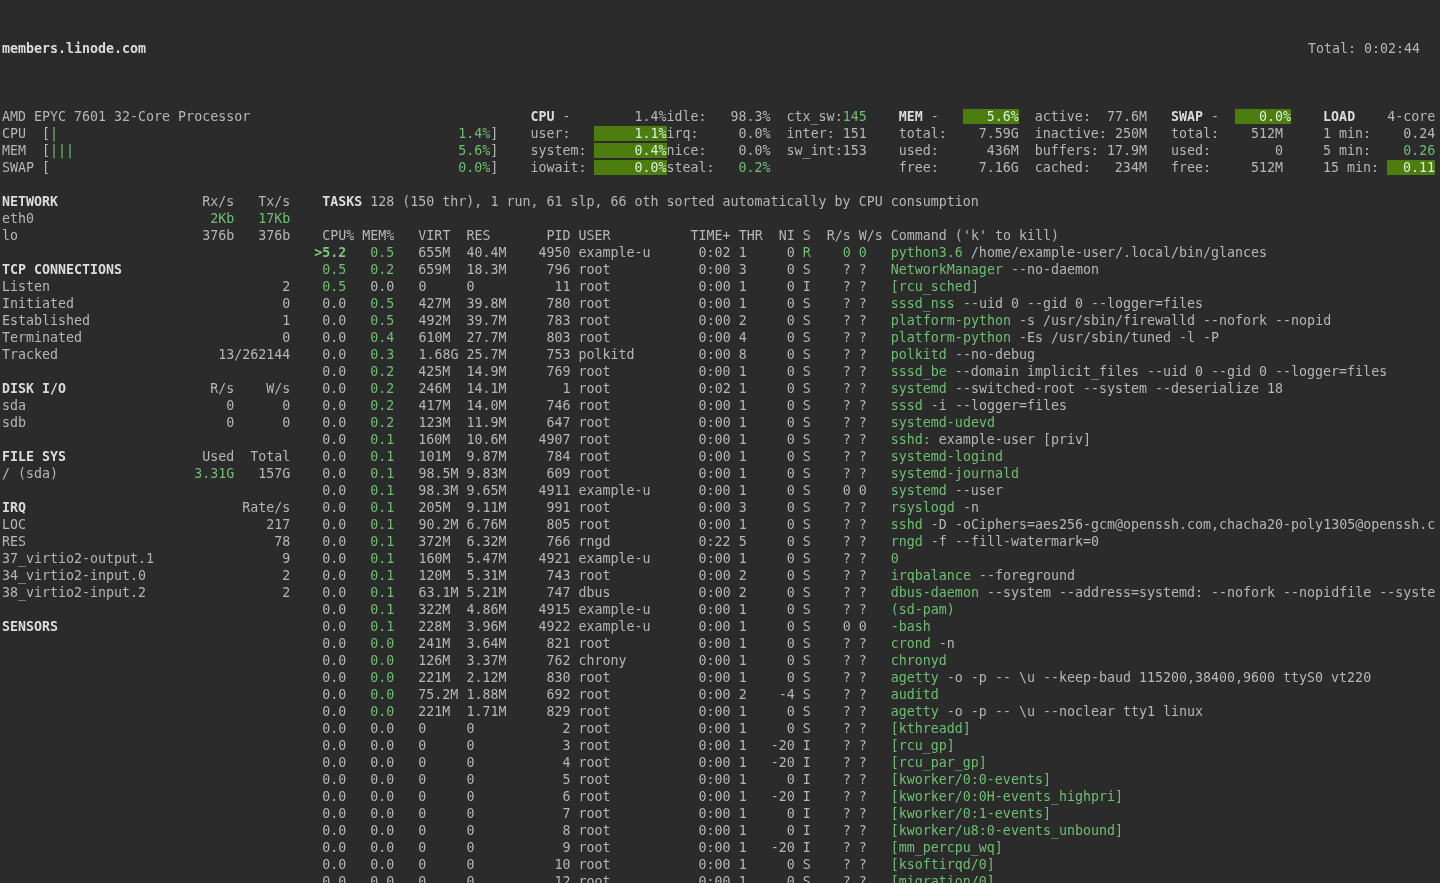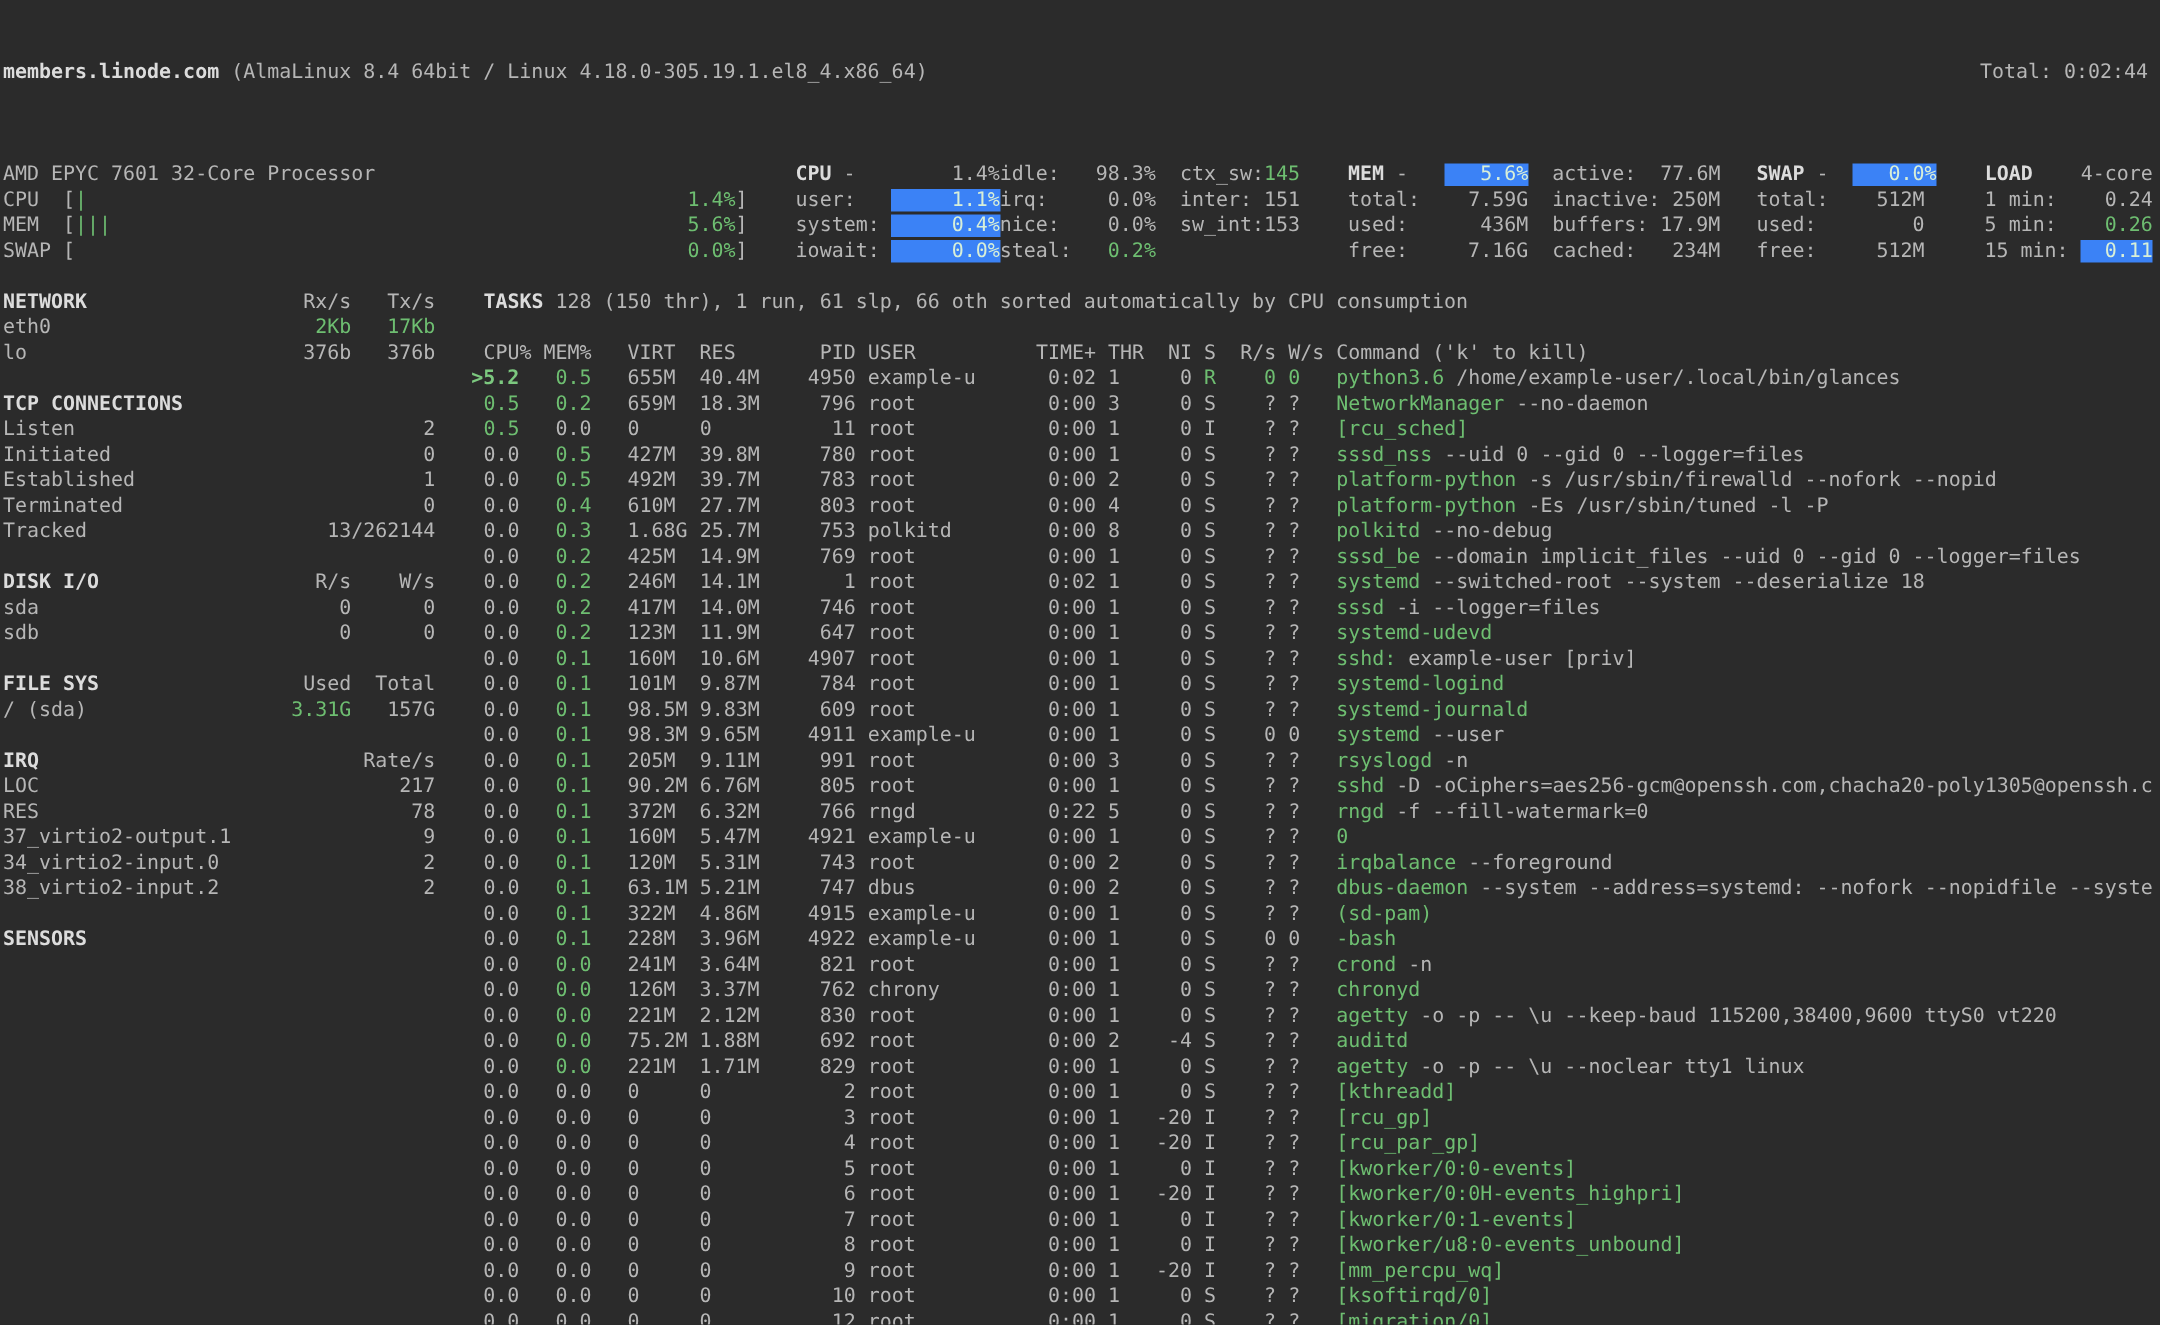--- a/index.html
+++ b/index.html
@@ -5,29 +5,29 @@
   html,body{margin:0;padding:0;background:#2b2b2b;}
   body{width:1440px;height:883px;overflow:hidden;}
   #screen{
     position:relative;width:1440px;height:883px;box-sizing:border-box;
     padding:6px 0 0 2px;
     font-family:"DejaVu Sans Mono",monospace;
     font-size:13.3px;line-height:17px;
     color:#b6b6b6;white-space:pre;
   }
   .ln{height:17px;overflow:hidden;}
-  .hdr{display:flex;padding-right:8px;}
+  .hdr{display:flex;padding-right:20px;}
   .hdr .sp{flex:1;}
   .b{color:#dcdcdc;font-weight:bold;}
   .g{color:#6ebe71;}
   .gb{color:#7cc87f;font-weight:bold;}
   .u{}
   .gu{color:#6ebe71;}
-  .hl{background:#3b82f6;color:#d8efd8;}
+  .hl{background:#4d7c0f;color:#d8efd8;}
 </style>
 </head>
 <body>
 
 <div id="screen">
-  <div class="ln hdr"><span class="b">members.linode.com</span><span> (AlmaLinux 8.4 64bit / Linux 4.18.0-305.19.1.el8_4.x86_64)</span><span class="sp"></span><span>Total: 0:02:44</span></div>
+  <div class="ln hdr"><span class="b">members.linode.com</span><span class="sp"></span><span>Total: 0:02:44</span></div>
   <div id="body-lines"><div class="ln"><span>                                       </span></div><div class="ln"><span>AMD EPYC 7601 32-Core Processor</span><span>                                   </span><span class="b">CPU</span><span> -</span><span>        1.4%</span><span>idle:   </span><span>98.3%</span><span>  </span><span>ctx_sw:</span><span class="g">145</span><span>    </span><span class="b">MEM</span><span> -</span><span>   </span><span class="hl">   5.6%</span><span>  </span><span>active:  </span><span>77.6M</span><span>   </span><span class="b">SWAP</span><span> -</span><span>  </span><span class="hl">   0.0%</span><span>    </span><span class="b">LOAD    </span><span>4-core</span></div><div class="ln"><span>CPU  </span><span>[</span><span class="g">|                                                  1.4%</span><span>]</span><span>    </span><span>user:   </span><span class="hl">     1.1%</span><span>irq:    </span><span> 0.0%</span><span>  </span><span>inter: </span><span>151</span><span>    </span><span>total:  </span><span>  7.59G</span><span>  </span><span>inactive:</span><span> 250M</span><span>   </span><span>total: </span><span>   512M</span><span>     </span><span>1 min:  </span><span>  0.24</span></div><div class="ln"><span>MEM  </span><span>[</span><span class="g">|||                                                5.6%</span><span>]</span><span>    </span><span>system: </span><span class="hl">     0.4%</span><span>nice:   </span><span> 0.0%</span><span>  </span><span>sw_int:</span><span>153</span><span>    </span><span>used:   </span><span>   436M</span><span>  </span><span>buffers: </span><span>17.9M</span><span>   </span><span>used:  </span><span>      0</span><span>     </span><span>5 min:  </span><span class="g">  0.26</span></div><div class="ln"><span>SWAP </span><span>[</span><span class="g">                                                   0.0%</span><span>]</span><span>    </span><span>iowait: </span><span class="hl">     0.0%</span><span>steal:  </span><span class="g"> 0.2%</span><span>                </span><span>free:   </span><span>  7.16G</span><span>  </span><span>cached:  </span><span> 234M</span><span>   </span><span>free:  </span><span>   512M</span><span>     </span><span>15 min: </span><span class="hl">  0.11</span></div><div class="ln"><span>                                       </span></div><div class="ln"><span class="b">NETWORK                </span><span>  Rx/s</span><span>   Tx/s</span><span>   </span><span> </span><span class="b">TASKS</span><span> 128 (150 thr), 1 run, 61 slp, 66 oth sorted automatically by CPU consumption</span></div><div class="ln"><span>eth0                   </span><span class="g">   2Kb</span><span class="g">   17Kb</span><span>   </span></div><div class="ln"><span>lo                     </span><span>  376b</span><span>   376b</span><span>   </span><span> </span><span class="u">CPU%</span><span> MEM%</span><span>   </span><span>VIRT  </span><span>RES   </span><span>    PID</span><span> </span><span>USER      </span><span>    TIME+</span><span> </span><span>THR</span><span>  NI</span><span> </span><span>S</span><span>  R/s</span><span> W/s</span><span> </span><span>Command ('k' to kill)</span></div><div class="ln"><span>                                       </span><span class="gb">&gt;</span><span class="gb">5.2</span><span class="g">   0.5</span><span>   </span><span>655M  </span><span>40.4M </span><span>   4950</span><span> </span><span>example-u </span><span>     0:02</span><span> </span><span>1 </span><span>    0</span><span> </span><span class="g">R</span><span class="g">    0</span><span class="g"> 0</span><span>   </span><span class="gu">python3.6</span><span> /home/example-user/.local/bin/glances</span></div><div class="ln"><span class="b">TCP CONNECTIONS</span><span>                        </span><span> </span><span class="g">0.5</span><span class="g">   0.2</span><span>   </span><span>659M  </span><span>18.3M </span><span>    796</span><span> </span><span>root      </span><span>     0:00</span><span> </span><span>3 </span><span>    0</span><span> </span><span>S</span><span>    ?</span><span> ?</span><span>   </span><span class="g">NetworkManager</span><span> --no-daemon</span></div><div class="ln"><span>Listen                             </span><span>2</span><span>   </span><span> </span><span class="g">0.5</span><span>   0.0</span><span>   </span><span>0     </span><span>0     </span><span>     11</span><span> </span><span>root      </span><span>     0:00</span><span> </span><span>1 </span><span>    0</span><span> </span><span>I</span><span>    ?</span><span> ?</span><span>   </span><span class="g">[rcu_sched]</span></div><div class="ln"><span>Initiated                          </span><span>0</span><span>   </span><span> </span><span>0.0</span><span class="g">   0.5</span><span>   </span><span>427M  </span><span>39.8M </span><span>    780</span><span> </span><span>root      </span><span>     0:00</span><span> </span><span>1 </span><span>    0</span><span> </span><span>S</span><span>    ?</span><span> ?</span><span>   </span><span class="g">sssd_nss</span><span> --uid 0 --gid 0 --logger=files</span></div><div class="ln"><span>Established                        </span><span>1</span><span>   </span><span> </span><span>0.0</span><span class="g">   0.5</span><span>   </span><span>492M  </span><span>39.7M </span><span>    783</span><span> </span><span>root      </span><span>     0:00</span><span> </span><span>2 </span><span>    0</span><span> </span><span>S</span><span>    ?</span><span> ?</span><span>   </span><span class="g">platform-python</span><span> -s /usr/sbin/firewalld --nofork --nopid</span></div><div class="ln"><span>Terminated                         </span><span>0</span><span>   </span><span> </span><span>0.0</span><span class="g">   0.4</span><span>   </span><span>610M  </span><span>27.7M </span><span>    803</span><span> </span><span>root      </span><span>     0:00</span><span> </span><span>4 </span><span>    0</span><span> </span><span>S</span><span>    ?</span><span> ?</span><span>   </span><span class="g">platform-python</span><span> -Es /usr/sbin/tuned -l -P</span></div><div class="ln"><span>Tracked                    </span><span>13/262144</span><span>   </span><span> </span><span>0.0</span><span class="g">   0.3</span><span>   </span><span>1.68G </span><span>25.7M </span><span>    753</span><span> </span><span>polkitd   </span><span>     0:00</span><span> </span><span>8 </span><span>    0</span><span> </span><span>S</span><span>    ?</span><span> ?</span><span>   </span><span class="g">polkitd</span><span> --no-debug</span></div><div class="ln"><span>                                       </span><span> </span><span>0.0</span><span class="g">   0.2</span><span>   </span><span>425M  </span><span>14.9M </span><span>    769</span><span> </span><span>root      </span><span>     0:00</span><span> </span><span>1 </span><span>    0</span><span> </span><span>S</span><span>    ?</span><span> ?</span><span>   </span><span class="g">sssd_be</span><span> --domain implicit_files --uid 0 --gid 0 --logger=files</span></div><div class="ln"><span class="b">DISK I/O               </span><span>   R/s</span><span>    W/s</span><span>   </span><span> </span><span>0.0</span><span class="g">   0.2</span><span>   </span><span>246M  </span><span>14.1M </span><span>      1</span><span> </span><span>root      </span><span>     0:02</span><span> </span><span>1 </span><span>    0</span><span> </span><span>S</span><span>    ?</span><span> ?</span><span>   </span><span class="g">systemd</span><span> --switched-root --system --deserialize 18</span></div><div class="ln"><span>sda                    </span><span>     0</span><span>      0</span><span>   </span><span> </span><span>0.0</span><span class="g">   0.2</span><span>   </span><span>417M  </span><span>14.0M </span><span>    746</span><span> </span><span>root      </span><span>     0:00</span><span> </span><span>1 </span><span>    0</span><span> </span><span>S</span><span>    ?</span><span> ?</span><span>   </span><span class="g">sssd</span><span> -i --logger=files</span></div><div class="ln"><span>sdb                    </span><span>     0</span><span>      0</span><span>   </span><span> </span><span>0.0</span><span class="g">   0.2</span><span>   </span><span>123M  </span><span>11.9M </span><span>    647</span><span> </span><span>root      </span><span>     0:00</span><span> </span><span>1 </span><span>    0</span><span> </span><span>S</span><span>    ?</span><span> ?</span><span>   </span><span class="g">systemd-udevd</span></div><div class="ln"><span>                                       </span><span> </span><span>0.0</span><span class="g">   0.1</span><span>   </span><span>160M  </span><span>10.6M </span><span>   4907</span><span> </span><span>root      </span><span>     0:00</span><span> </span><span>1 </span><span>    0</span><span> </span><span>S</span><span>    ?</span><span> ?</span><span>   </span><span class="g">sshd:</span><span> example-user [priv]</span></div><div class="ln"><span class="b">FILE SYS               </span><span>  Used</span><span>  Total</span><span>   </span><span> </span><span>0.0</span><span class="g">   0.1</span><span>   </span><span>101M  </span><span>9.87M </span><span>    784</span><span> </span><span>root      </span><span>     0:00</span><span> </span><span>1 </span><span>    0</span><span> </span><span>S</span><span>    ?</span><span> ?</span><span>   </span><span class="g">systemd-logind</span></div><div class="ln"><span>/ (sda)                </span><span class="g"> 3.31G</span><span>   157G</span><span>   </span><span> </span><span>0.0</span><span class="g">   0.1</span><span>   </span><span>98.5M </span><span>9.83M </span><span>    609</span><span> </span><span>root      </span><span>     0:00</span><span> </span><span>1 </span><span>    0</span><span> </span><span>S</span><span>    ?</span><span> ?</span><span>   </span><span class="g">systemd-journald</span></div><div class="ln"><span>                                       </span><span> </span><span>0.0</span><span class="g">   0.1</span><span>   </span><span>98.3M </span><span>9.65M </span><span>   4911</span><span> </span><span>example-u </span><span>     0:00</span><span> </span><span>1 </span><span>    0</span><span> </span><span>S</span><span>    0</span><span> 0</span><span>   </span><span class="g">systemd</span><span> --user</span></div><div class="ln"><span class="b">IRQ                           </span><span>Rate/s</span><span>   </span><span> </span><span>0.0</span><span class="g">   0.1</span><span>   </span><span>205M  </span><span>9.11M </span><span>    991</span><span> </span><span>root      </span><span>     0:00</span><span> </span><span>3 </span><span>    0</span><span> </span><span>S</span><span>    ?</span><span> ?</span><span>   </span><span class="g">rsyslogd</span><span> -n</span></div><div class="ln"><span>LOC                              </span><span>217</span><span>   </span><span> </span><span>0.0</span><span class="g">   0.1</span><span>   </span><span>90.2M </span><span>6.76M </span><span>    805</span><span> </span><span>root      </span><span>     0:00</span><span> </span><span>1 </span><span>    0</span><span> </span><span>S</span><span>    ?</span><span> ?</span><span>   </span><span class="g">sshd</span><span> -D -oCiphers=aes256-gcm@openssh.com,chacha20-poly1305@openssh.c</span></div><div class="ln"><span>RES                               </span><span>78</span><span>   </span><span> </span><span>0.0</span><span class="g">   0.1</span><span>   </span><span>372M  </span><span>6.32M </span><span>    766</span><span> </span><span>rngd      </span><span>     0:22</span><span> </span><span>5 </span><span>    0</span><span> </span><span>S</span><span>    ?</span><span> ?</span><span>   </span><span class="g">rngd</span><span> -f --fill-watermark=0</span></div><div class="ln"><span>37_virtio2-output.1                </span><span>9</span><span>   </span><span> </span><span>0.0</span><span class="g">   0.1</span><span>   </span><span>160M  </span><span>5.47M </span><span>   4921</span><span> </span><span>example-u </span><span>     0:00</span><span> </span><span>1 </span><span>    0</span><span> </span><span>S</span><span>    ?</span><span> ?</span><span>   </span><span class="g">0</span></div><div class="ln"><span>34_virtio2-input.0                 </span><span>2</span><span>   </span><span> </span><span>0.0</span><span class="g">   0.1</span><span>   </span><span>120M  </span><span>5.31M </span><span>    743</span><span> </span><span>root      </span><span>     0:00</span><span> </span><span>2 </span><span>    0</span><span> </span><span>S</span><span>    ?</span><span> ?</span><span>   </span><span class="g">irqbalance</span><span> --foreground</span></div><div class="ln"><span>38_virtio2-input.2                 </span><span>2</span><span>   </span><span> </span><span>0.0</span><span class="g">   0.1</span><span>   </span><span>63.1M </span><span>5.21M </span><span>    747</span><span> </span><span>dbus      </span><span>     0:00</span><span> </span><span>2 </span><span>    0</span><span> </span><span>S</span><span>    ?</span><span> ?</span><span>   </span><span class="g">dbus-daemon</span><span> --system --address=systemd: --nofork --nopidfile --syste</span></div><div class="ln"><span>                                       </span><span> </span><span>0.0</span><span class="g">   0.1</span><span>   </span><span>322M  </span><span>4.86M </span><span>   4915</span><span> </span><span>example-u </span><span>     0:00</span><span> </span><span>1 </span><span>    0</span><span> </span><span>S</span><span>    ?</span><span> ?</span><span>   </span><span class="g">(sd-pam)</span></div><div class="ln"><span class="b">SENSORS</span><span>                                </span><span> </span><span>0.0</span><span class="g">   0.1</span><span>   </span><span>228M  </span><span>3.96M </span><span>   4922</span><span> </span><span>example-u </span><span>     0:00</span><span> </span><span>1 </span><span>    0</span><span> </span><span>S</span><span>    0</span><span> 0</span><span>   </span><span class="g">-bash</span></div><div class="ln"><span>                                       </span><span> </span><span>0.0</span><span class="g">   0.0</span><span>   </span><span>241M  </span><span>3.64M </span><span>    821</span><span> </span><span>root      </span><span>     0:00</span><span> </span><span>1 </span><span>    0</span><span> </span><span>S</span><span>    ?</span><span> ?</span><span>   </span><span class="g">crond</span><span> -n</span></div><div class="ln"><span>                                       </span><span> </span><span>0.0</span><span class="g">   0.0</span><span>   </span><span>126M  </span><span>3.37M </span><span>    762</span><span> </span><span>chrony    </span><span>     0:00</span><span> </span><span>1 </span><span>    0</span><span> </span><span>S</span><span>    ?</span><span> ?</span><span>   </span><span class="g">chronyd</span></div><div class="ln"><span>                                       </span><span> </span><span>0.0</span><span class="g">   0.0</span><span>   </span><span>221M  </span><span>2.12M </span><span>    830</span><span> </span><span>root      </span><span>     0:00</span><span> </span><span>1 </span><span>    0</span><span> </span><span>S</span><span>    ?</span><span> ?</span><span>   </span><span class="g">agetty</span><span> -o -p -- \u --keep-baud 115200,38400,9600 ttyS0 vt220</span></div><div class="ln"><span>                                       </span><span> </span><span>0.0</span><span class="g">   0.0</span><span>   </span><span>75.2M </span><span>1.88M </span><span>    692</span><span> </span><span>root      </span><span>     0:00</span><span> </span><span>2 </span><span>   -4</span><span> </span><span>S</span><span>    ?</span><span> ?</span><span>   </span><span class="g">auditd</span></div><div class="ln"><span>                                       </span><span> </span><span>0.0</span><span class="g">   0.0</span><span>   </span><span>221M  </span><span>1.71M </span><span>    829</span><span> </span><span>root      </span><span>     0:00</span><span> </span><span>1 </span><span>    0</span><span> </span><span>S</span><span>    ?</span><span> ?</span><span>   </span><span class="g">agetty</span><span> -o -p -- \u --noclear tty1 linux</span></div><div class="ln"><span>                                       </span><span> </span><span>0.0</span><span>   0.0</span><span>   </span><span>0     </span><span>0     </span><span>      2</span><span> </span><span>root      </span><span>     0:00</span><span> </span><span>1 </span><span>    0</span><span> </span><span>S</span><span>    ?</span><span> ?</span><span>   </span><span class="g">[kthreadd]</span></div><div class="ln"><span>                                       </span><span> </span><span>0.0</span><span>   0.0</span><span>   </span><span>0     </span><span>0     </span><span>      3</span><span> </span><span>root      </span><span>     0:00</span><span> </span><span>1 </span><span>  -20</span><span> </span><span>I</span><span>    ?</span><span> ?</span><span>   </span><span class="g">[rcu_gp]</span></div><div class="ln"><span>                                       </span><span> </span><span>0.0</span><span>   0.0</span><span>   </span><span>0     </span><span>0     </span><span>      4</span><span> </span><span>root      </span><span>     0:00</span><span> </span><span>1 </span><span>  -20</span><span> </span><span>I</span><span>    ?</span><span> ?</span><span>   </span><span class="g">[rcu_par_gp]</span></div><div class="ln"><span>                                       </span><span> </span><span>0.0</span><span>   0.0</span><span>   </span><span>0     </span><span>0     </span><span>      5</span><span> </span><span>root      </span><span>     0:00</span><span> </span><span>1 </span><span>    0</span><span> </span><span>I</span><span>    ?</span><span> ?</span><span>   </span><span class="g">[kworker/0:0-events]</span></div><div class="ln"><span>                                       </span><span> </span><span>0.0</span><span>   0.0</span><span>   </span><span>0     </span><span>0     </span><span>      6</span><span> </span><span>root      </span><span>     0:00</span><span> </span><span>1 </span><span>  -20</span><span> </span><span>I</span><span>    ?</span><span> ?</span><span>   </span><span class="g">[kworker/0:0H-events_highpri]</span></div><div class="ln"><span>                                       </span><span> </span><span>0.0</span><span>   0.0</span><span>   </span><span>0     </span><span>0     </span><span>      7</span><span> </span><span>root      </span><span>     0:00</span><span> </span><span>1 </span><span>    0</span><span> </span><span>I</span><span>    ?</span><span> ?</span><span>   </span><span class="g">[kworker/0:1-events]</span></div><div class="ln"><span>                                       </span><span> </span><span>0.0</span><span>   0.0</span><span>   </span><span>0     </span><span>0     </span><span>      8</span><span> </span><span>root      </span><span>     0:00</span><span> </span><span>1 </span><span>    0</span><span> </span><span>I</span><span>    ?</span><span> ?</span><span>   </span><span class="g">[kworker/u8:0-events_unbound]</span></div><div class="ln"><span>                                       </span><span> </span><span>0.0</span><span>   0.0</span><span>   </span><span>0     </span><span>0     </span><span>      9</span><span> </span><span>root      </span><span>     0:00</span><span> </span><span>1 </span><span>  -20</span><span> </span><span>I</span><span>    ?</span><span> ?</span><span>   </span><span class="g">[mm_percpu_wq]</span></div><div class="ln"><span>                                       </span><span> </span><span>0.0</span><span>   0.0</span><span>   </span><span>0     </span><span>0     </span><span>     10</span><span> </span><span>root      </span><span>     0:00</span><span> </span><span>1 </span><span>    0</span><span> </span><span>S</span><span>    ?</span><span> ?</span><span>   </span><span class="g">[ksoftirqd/0]</span></div><div class="ln"><span>                                       </span><span> </span><span>0.0</span><span>   0.0</span><span>   </span><span>0     </span><span>0     </span><span>     12</span><span> </span><span>root      </span><span>     0:00</span><span> </span><span>1 </span><span>    0</span><span> </span><span>S</span><span>    ?</span><span> ?</span><span>   </span><span class="g">[migration/0]</span></div></div>
   
 </div>
 
 </body></html>

